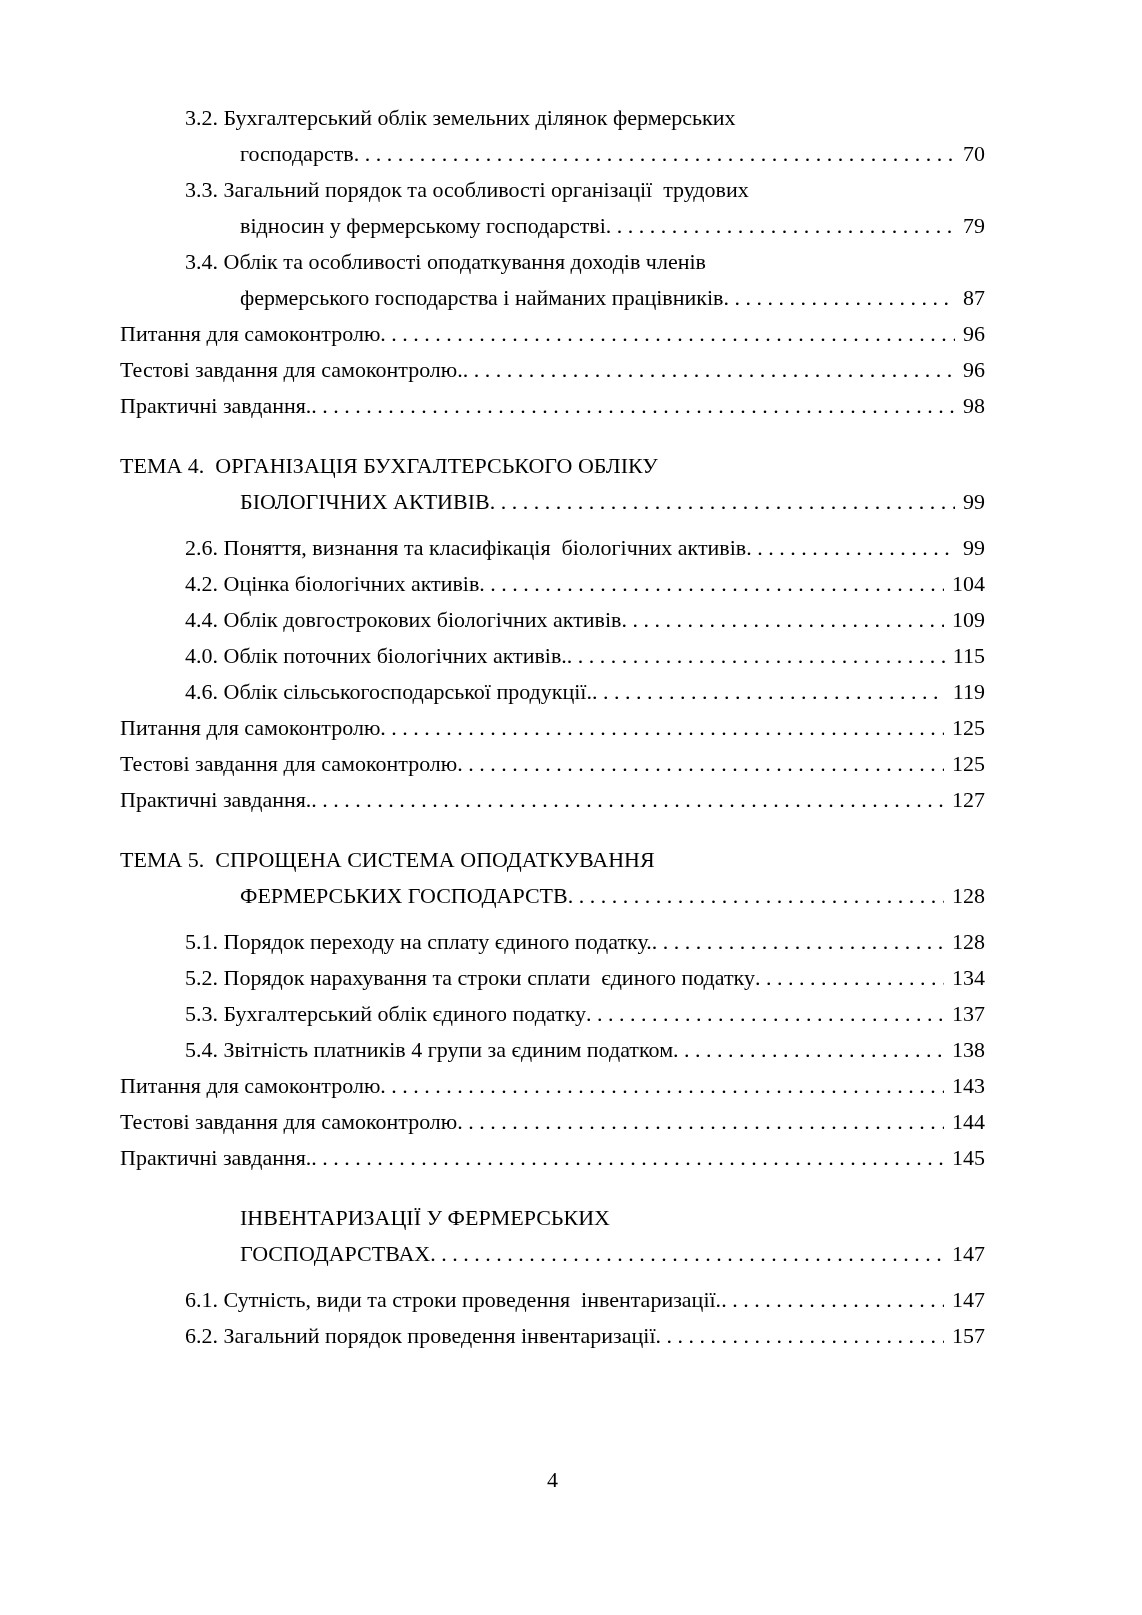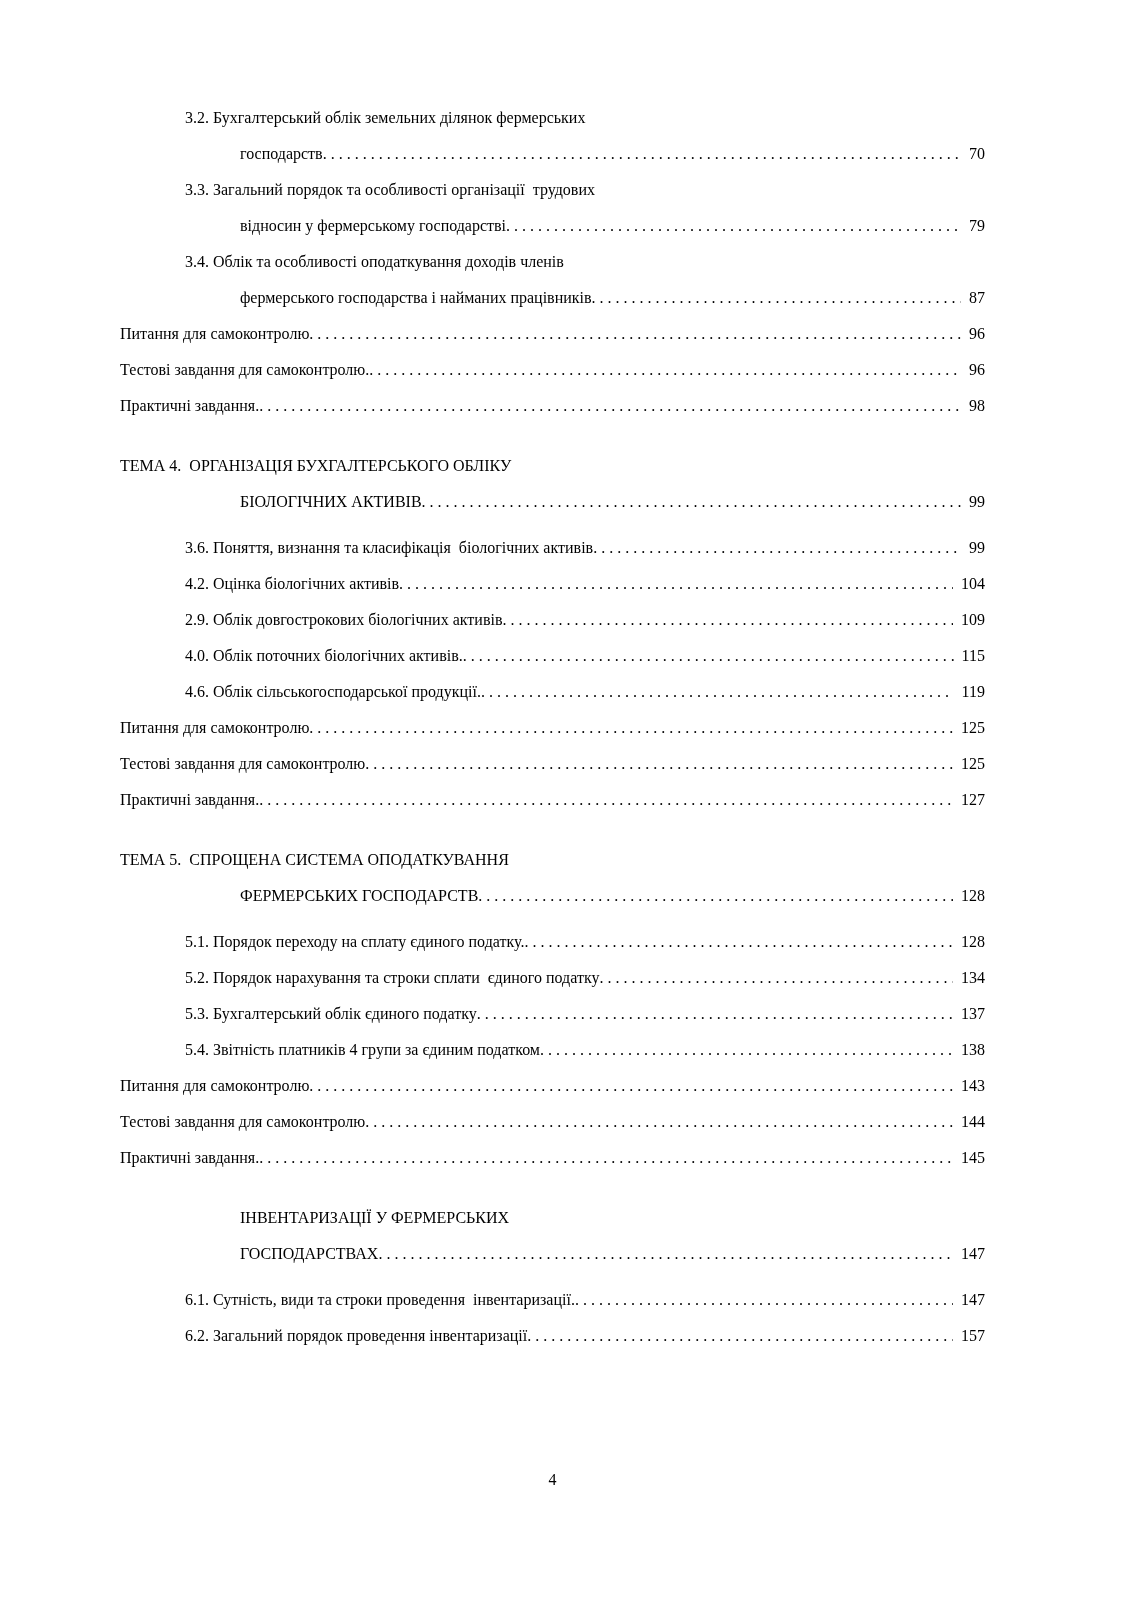--- a/index.html
+++ b/index.html
@@ -9,21 +9,21 @@
     background: #ffffff;
   }
   .page {
     position: relative;
     width: 1142px;
     height: 1570px;
     margin: 0 auto;
     background: #ffffff;
     color: #000000;
     font-family: "Liberation Serif", "DejaVu Serif", serif;
-    font-size: 16px;
+    font-size: 22px;
     line-height: 36px;
     box-sizing: border-box;
     padding: 100px 157px 0 120px;
     overflow: hidden;
   }
   .entry { margin: 0; }
   .entry.space-before { margin-top: 24px; }
   .entry.heading { margin-bottom: 10px; }
   .entry.lvl1 { padding-left: 65px; }
   .line {
@@ -86,27 +86,27 @@
         <div class="line last"><span class="line-text">Тестові завдання для самоконтролю.</span><span class="dots"></span><span class="page-num">96</span></div>
       </div>
       <div class="entry lvl0">
         <div class="line last"><span class="line-text">Практичні завдання.</span><span class="dots"></span><span class="page-num">98</span></div>
       </div>
       <div class="entry lvl0 space-before heading">
         <div class="line">ТЕМА 4.  ОРГАНІЗАЦІЯ БУХГАЛТЕРСЬКОГО ОБЛІКУ</div>
         <div class="line cont last"><span class="line-text">БІОЛОГІЧНИХ АКТИВІВ</span><span class="dots"></span><span class="page-num">99</span></div>
       </div>
       <div class="entry lvl1">
-        <div class="line last"><span class="line-text">3.6. Поняття, визнання та класифікація  біологічних активів</span><span class="dots"></span><span class="page-num">99</span></div>
+        <div class="line last"><span class="line-text">2.6. Поняття, визнання та класифікація  біологічних активів</span><span class="dots"></span><span class="page-num">99</span></div>
       </div>
       <div class="entry lvl1">
         <div class="line last"><span class="line-text">4.2. Оцінка біологічних активів</span><span class="dots"></span><span class="page-num">104</span></div>
       </div>
       <div class="entry lvl1">
-        <div class="line last"><span class="line-text">2.9. Облік довгострокових біологічних активів</span><span class="dots"></span><span class="page-num">109</span></div>
+        <div class="line last"><span class="line-text">4.4. Облік довгострокових біологічних активів</span><span class="dots"></span><span class="page-num">109</span></div>
       </div>
       <div class="entry lvl1">
         <div class="line last"><span class="line-text">4.0. Облік поточних біологічних активів.</span><span class="dots"></span><span class="page-num">115</span></div>
       </div>
       <div class="entry lvl1">
         <div class="line last"><span class="line-text">4.6. Облік сільськогосподарської продукції.</span><span class="dots"></span><span class="page-num">119</span></div>
       </div>
       <div class="entry lvl0">
         <div class="line last"><span class="line-text">Питання для самоконтролю</span><span class="dots"></span><span class="page-num">125</span></div>
       </div>

